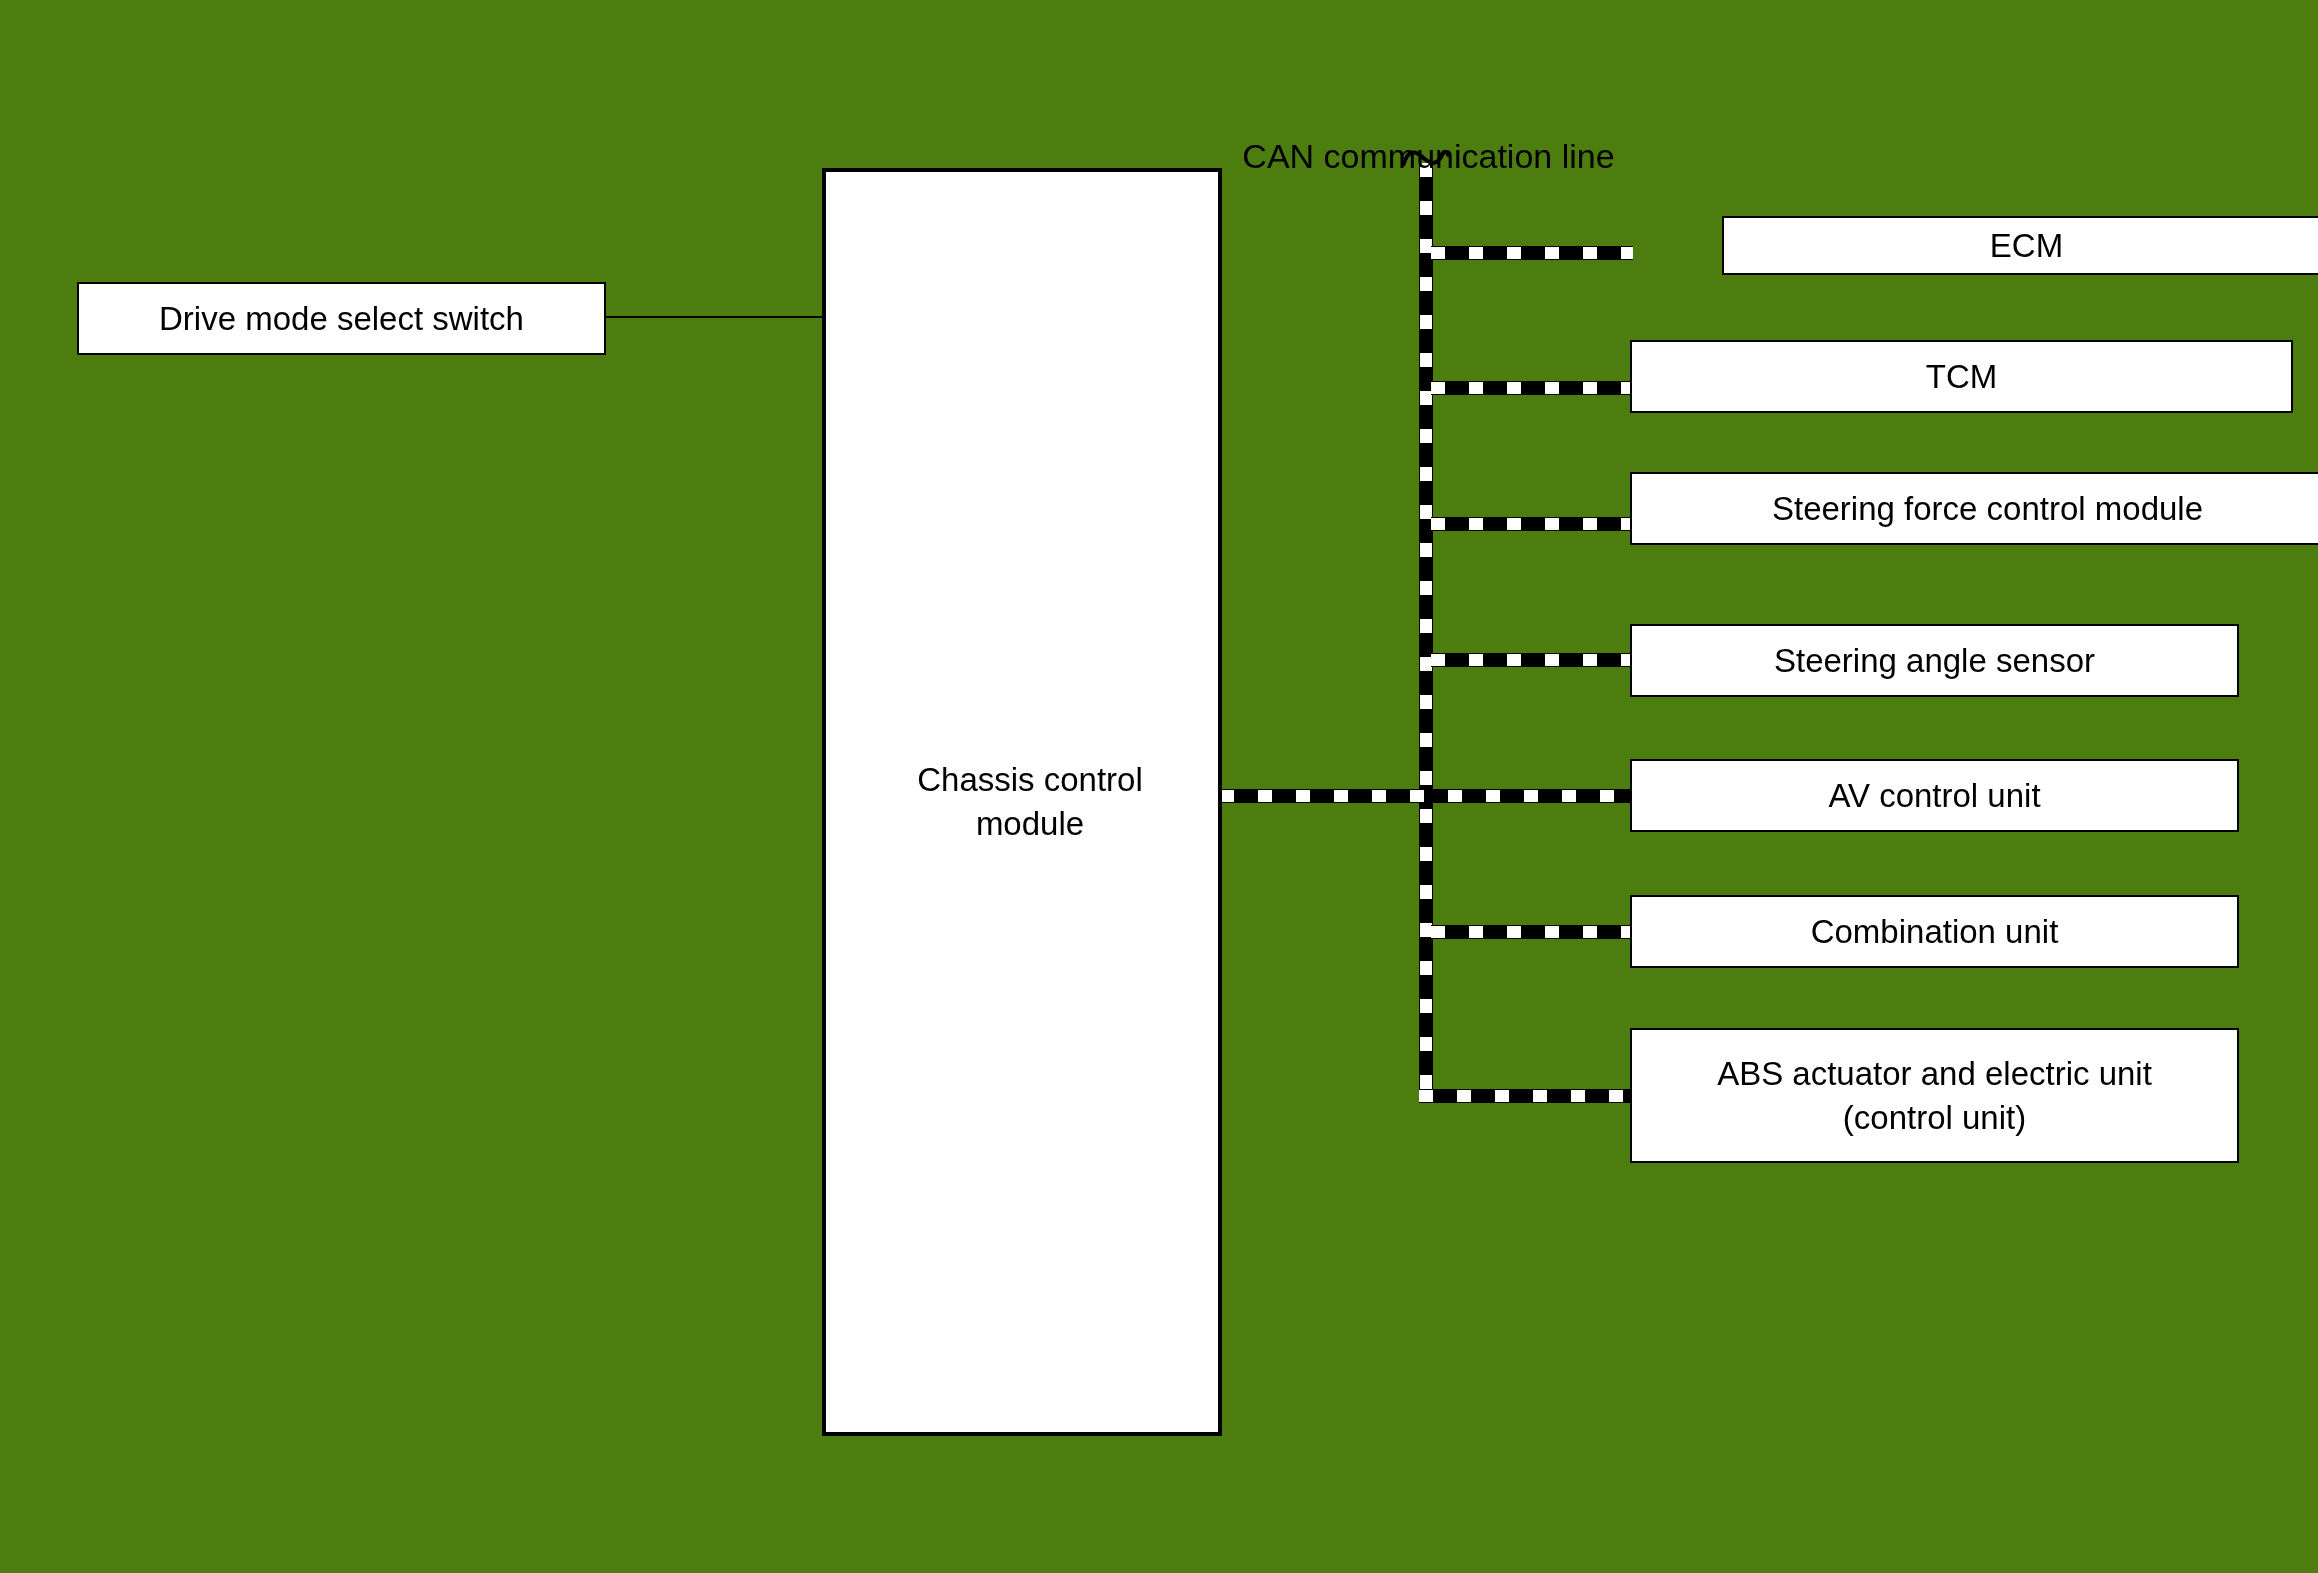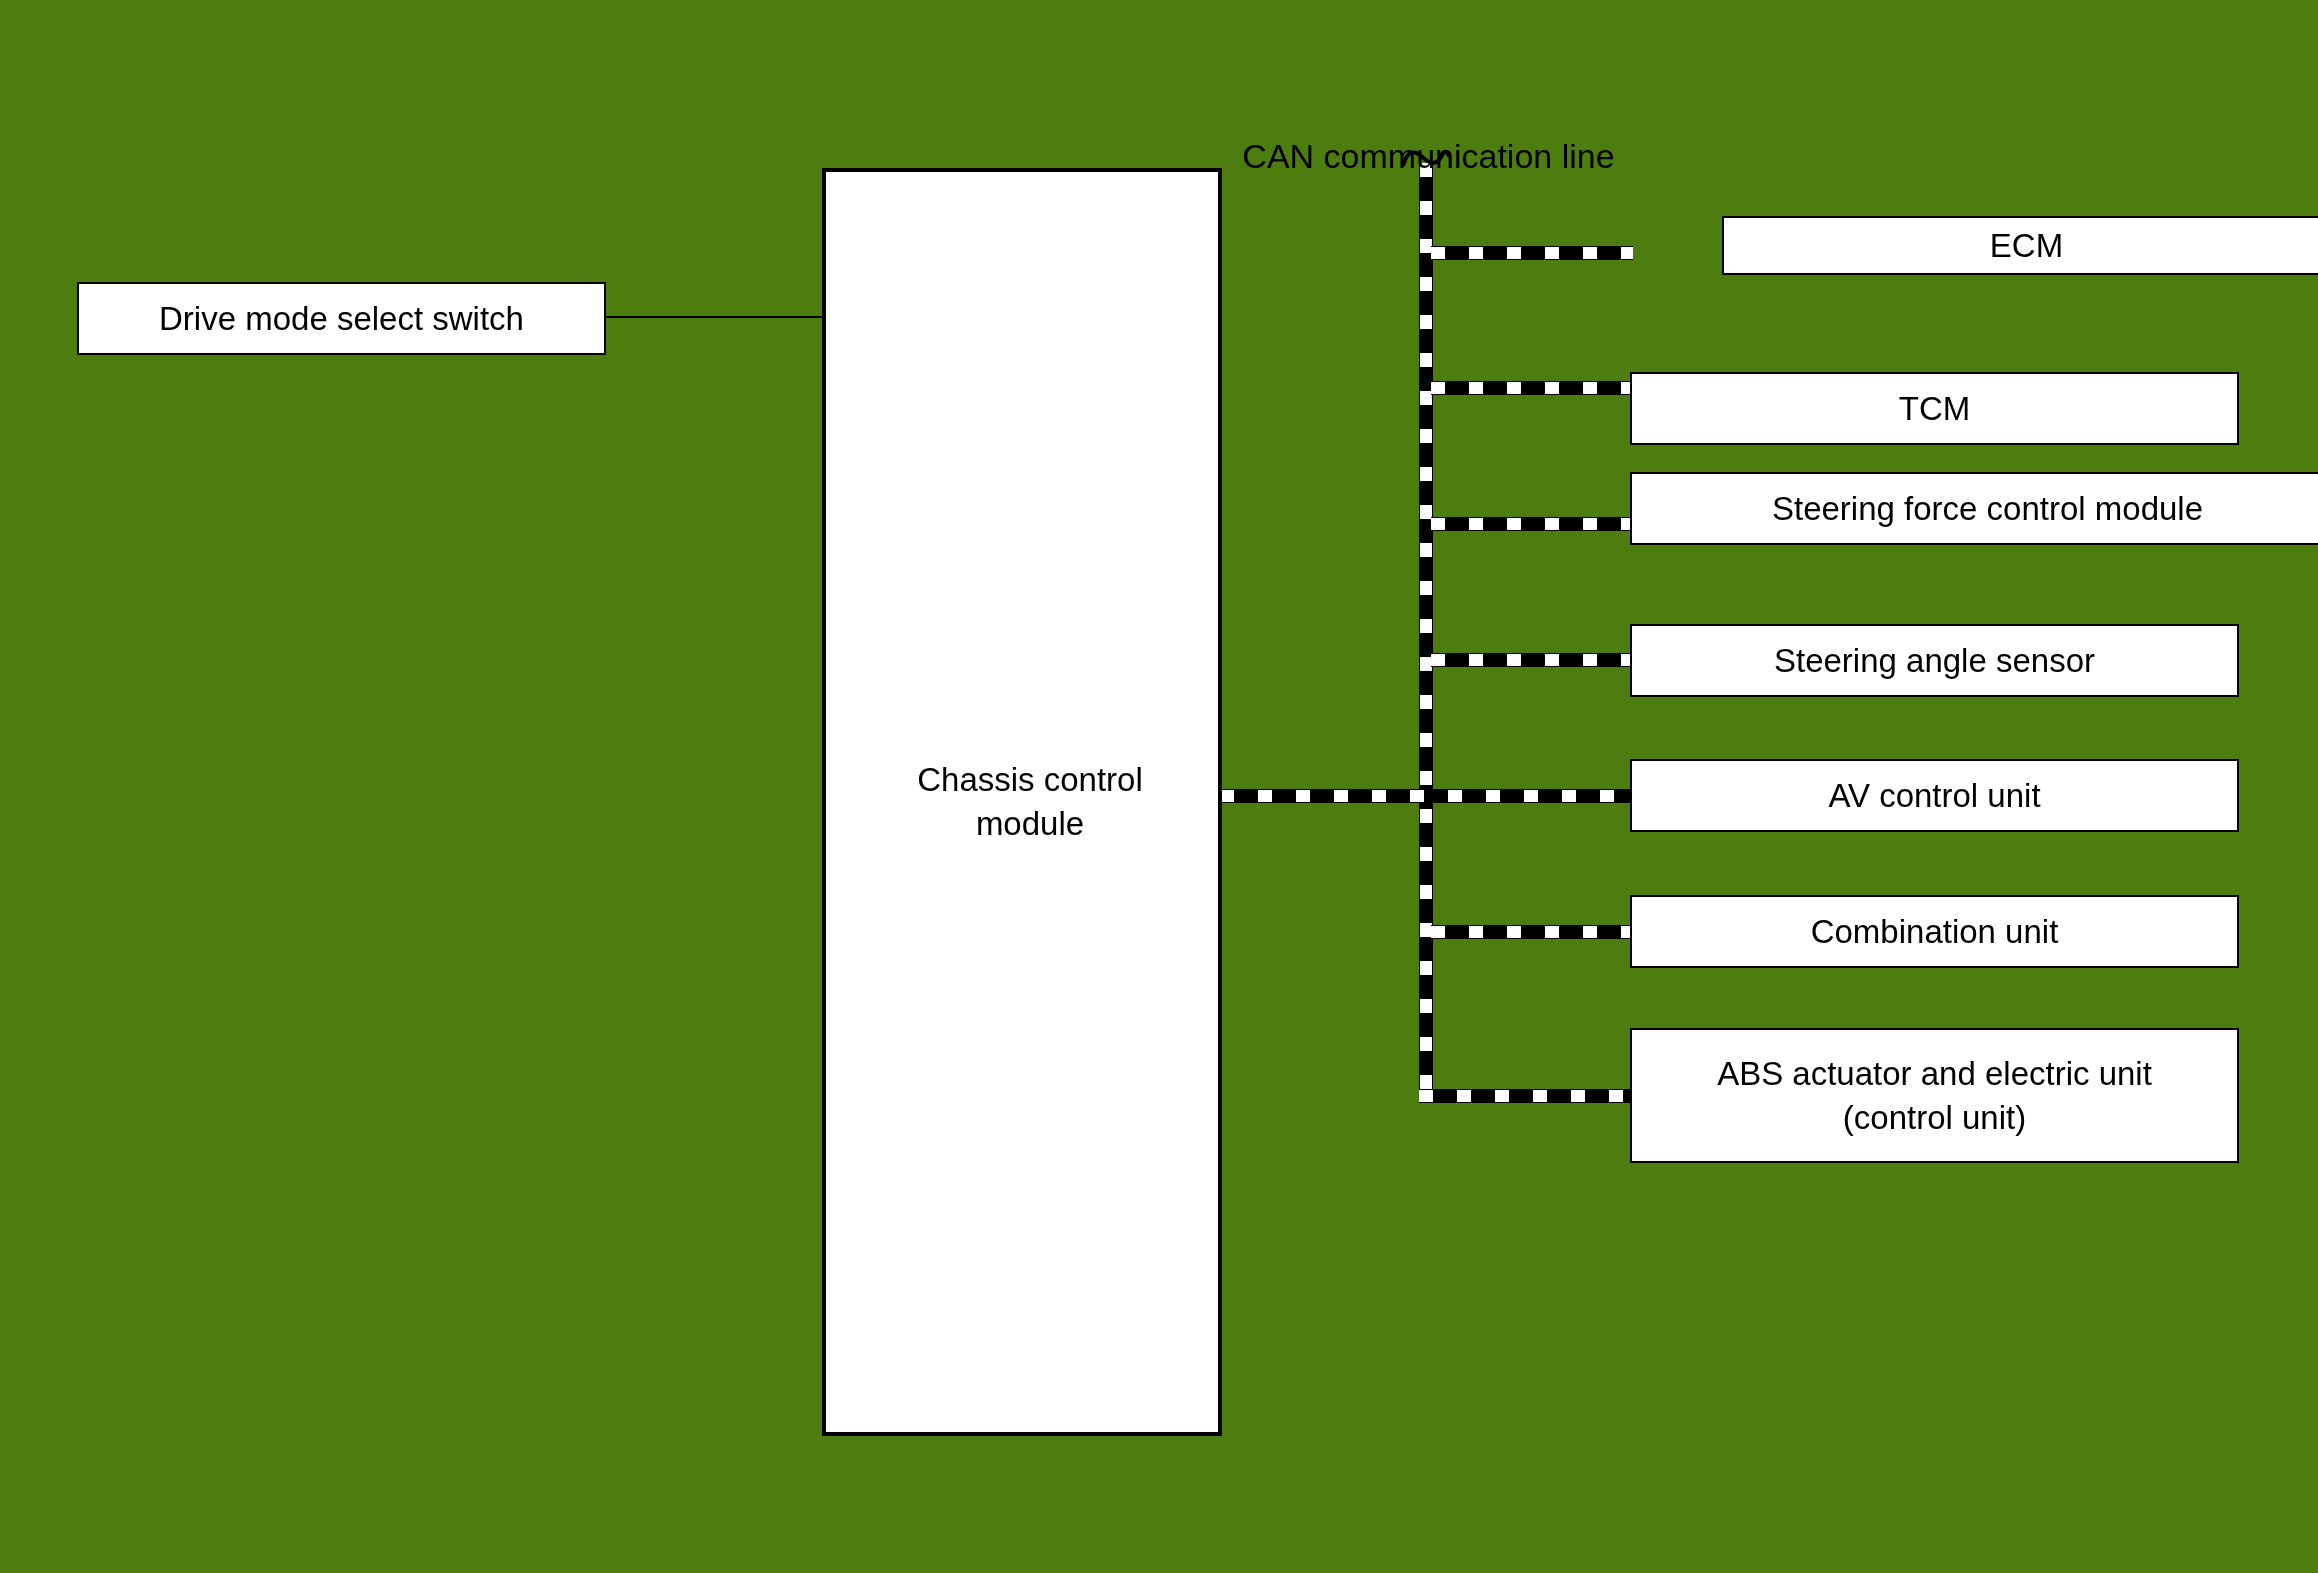--- a/index.html
+++ b/index.html
@@ -93,21 +93,21 @@
   <div class="can-h" style="left:1431px; top:925px; width:202px;"></div>
   <div class="can-h" style="left:1419px; top:1089px; width:214px;"></div>
 
   <div class="node" style="left:77px; top:282px; width:529px; height:73px;">Drive mode select switch</div>
 
   <div class="node big-node" style="left:822px; top:168px; width:400px; height:1268px;">Chassis control
 module</div>
 
   <div class="node" style="left:1722px; top:216px; width:609px; height:59px;">ECM</div>
 
-  <div class="node" style="left:1630px; top:372px; width:609px; height:73px;">TCM</div>
+  <div class="node" style="left:1630px; top:340px; width:663px; height:73px;">TCM</div>
 
   <div class="node" style="left:1630px; top:472px; width:715px; height:73px;text-align:right;">Steering force control module</div>
 
   <div class="node" style="left:1630px; top:624px; width:609px; height:73px;">Steering angle sensor</div>
 
   <div class="node" style="left:1630px; top:759px; width:609px; height:73px;">AV control unit</div>
 
   <div class="node" style="left:1630px; top:895px; width:609px; height:73px;">Combination unit</div>
 
   <div class="node" style="left:1630px; top:1028px; width:609px; height:135px;">ABS actuator and electric unit

